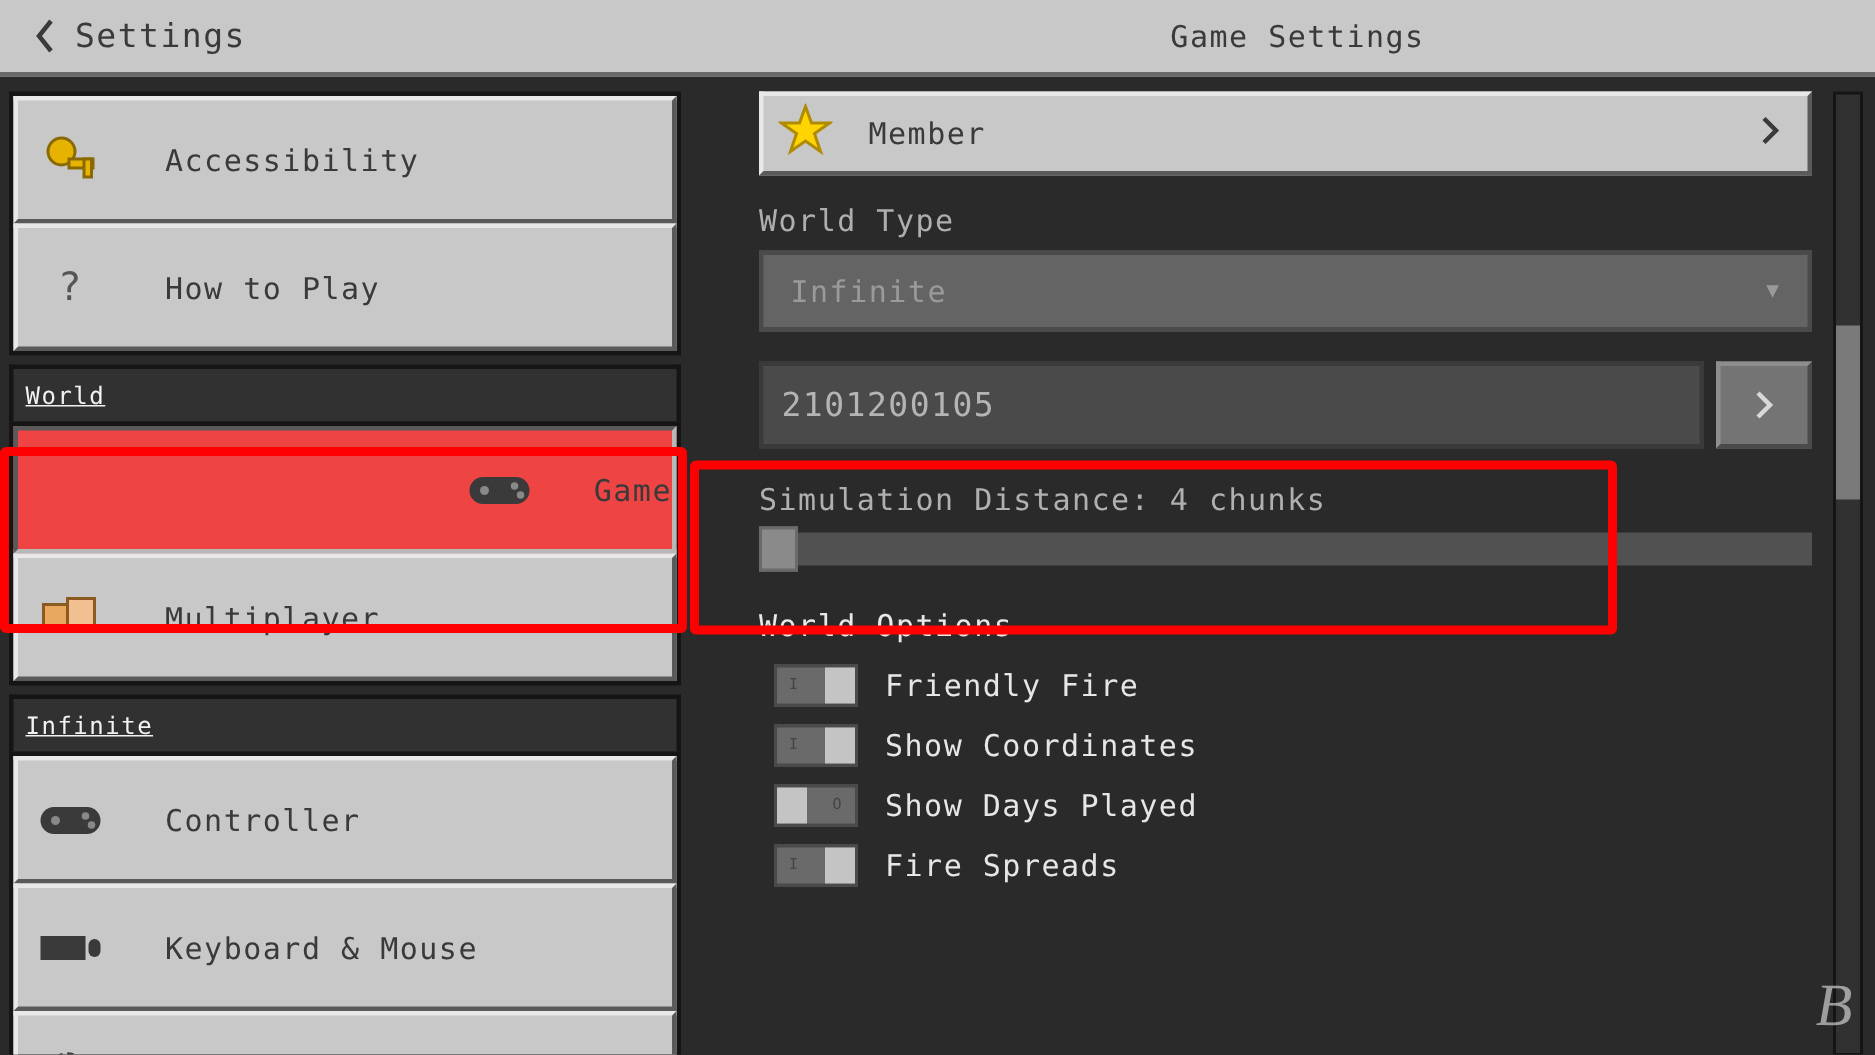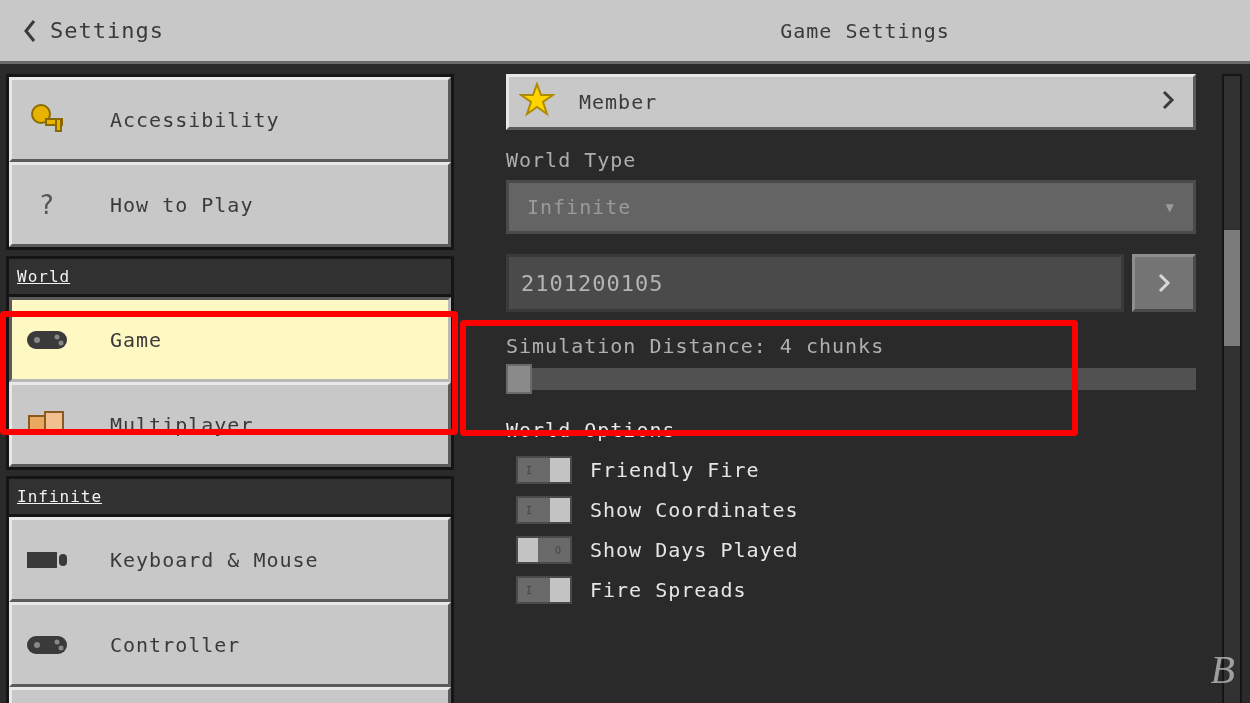--- a/index.html
+++ b/index.html
@@ -5,21 +5,21 @@
   * { box-sizing: border-box; margin: 0; padding: 0; }
   body {
     width: 1250px; height: 703px;
     background: #2a2a2a;
     font-family: "Lucida Console", Monaco, monospace;
     letter-spacing: 1px;
     overflow: hidden;
     position: relative;
   }
   .header {
-    height: 64px;
+    height: 51px;
     background: #c8c8c8;
     border-bottom: 3px solid #6a6a6a;
     display: flex;
     align-items: center;
     position: relative;
   }
   .back-btn {
     width: 32px; height: 32px;
     margin-left: 14px;
     display: flex; align-items: center; justify-content: center;
@@ -66,25 +66,26 @@
     border-bottom: 3px solid #5a5a5a;
     display: flex;
     align-items: center;
     padding-left: 12px;
     gap: 40px;
     color: #3a3a3a;
     font-size: 20px;
     cursor: pointer;
   }
   .side-btn.selected {
-    background: #fef9c3;
+    background: #ef4444;
     border-top-color: #5a5a5a;
     border-left-color: #5a5a5a;
     border-right-color: #b8b8b8;
     border-bottom-color: #b8b8b8;
+    justify-content: flex-end;
   }
   .side-icon {
     width: 46px; height: 46px;
     display: flex; align-items: center; justify-content: center;
     flex-shrink: 0;
   }
   .side-heading {
     background: #313131;
     color: #f2f2f2;
     font-size: 16px;
@@ -102,21 +103,21 @@
   }
   .red-sidebar {
     left: -6px; top: 237px;
     width: 458px; height: 124px;
     border-radius: 4px;
   }
   
   .right-wrap {
     flex: 1;
     display: flex;
-    gap: 18px;
+    gap: 6px;
     position: relative;
   }
   .main-panel {
     flex: 1;
     padding: 0 8px 0 38px;
   }
   .scrollbar {
     width: 20px;
     background: #313131;
     position: relative;
@@ -308,37 +309,37 @@
             </svg>
         </span>
         <span>Multiplayer</span>
       </div>
     </div>
 
     <div class="side-heading">Infinite</div>
     <div class="side-group">
       <div class="side-btn">
         <span class="side-icon">
-          <svg width="44" height="28" viewBox="0 0 44 28">
-              <rect x="2" y="6" width="30" height="16" fill="#3a3a3a"></rect>
-              <rect x="34" y="8" width="8" height="12" rx="4" fill="#3a3a3a"></rect>
-            </svg>
-        </span>
-        <span>Keyboard &amp; Mouse</span>
-      </div>
-      <div class="side-btn">
-        <span class="side-icon">
           <svg width="44" height="30" viewBox="0 0 44 30">
               <rect x="2" y="6" width="40" height="18" rx="9" fill="#3a3a3a"></rect>
               <circle cx="12" cy="15" r="3" fill="#888"></circle>
               <circle cx="32" cy="12" r="2.5" fill="#888"></circle>
               <circle cx="36" cy="18" r="2.5" fill="#888"></circle>
             </svg>
         </span>
         <span>Controller</span>
+      </div>
+      <div class="side-btn">
+        <span class="side-icon">
+          <svg width="44" height="28" viewBox="0 0 44 28">
+              <rect x="2" y="6" width="30" height="16" fill="#3a3a3a"></rect>
+              <rect x="34" y="8" width="8" height="12" rx="4" fill="#3a3a3a"></rect>
+            </svg>
+        </span>
+        <span>Keyboard &amp; Mouse</span>
       </div>
       <div class="side-btn">
         <span class="side-icon">
           <svg width="40" height="36" viewBox="0 0 40 36">
               <circle cx="18" cy="16" r="12" fill="none" stroke="#3a3a3a" stroke-width="3" stroke-dasharray="4 3"></circle>
               <path d="M18 16 L30 28" stroke="#3a3a3a" stroke-width="4"></path>
             </svg>
         </span>
         <span>Touch</span>
       </div>

